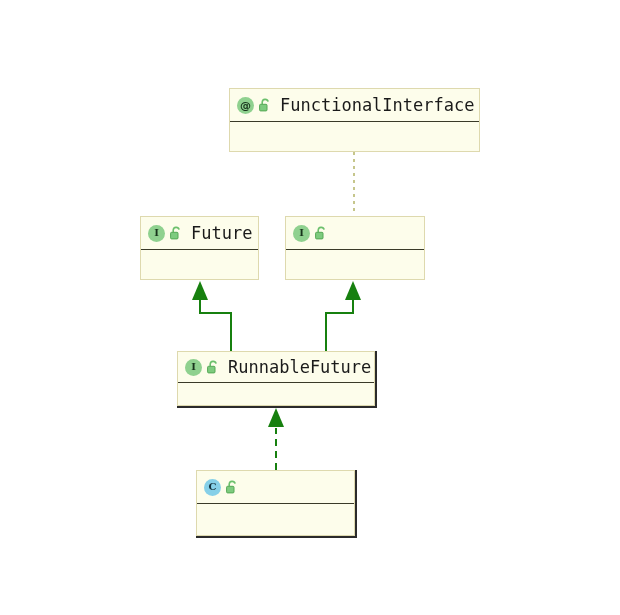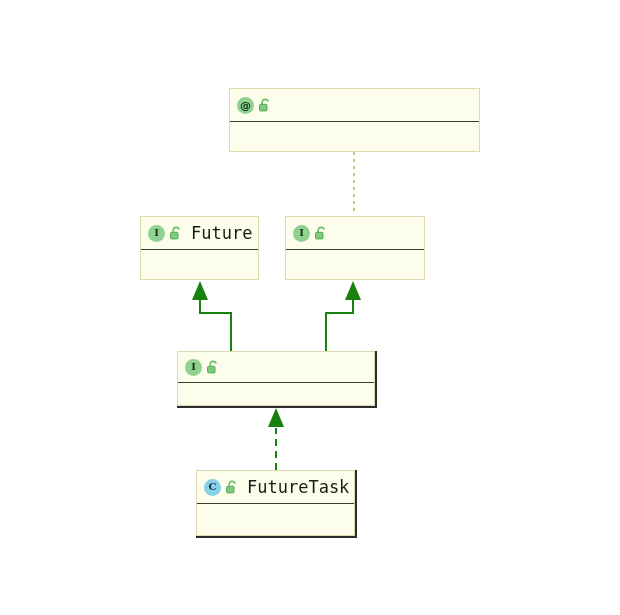--- a/index.html
+++ b/index.html
@@ -113,20 +113,21 @@
 
   <div class="node" style="left:229px; top:88px; width:251px; height:64px;">
     <div class="node-header">
       <span class="stereo-icon kind-annotation">@</span>
       <span class="lock-icon">
         <svg viewBox="0 0 13 15" width="13" height="15" xmlns="http://www.w3.org/2000/svg">
           <path d="M4.2 6.3 V4.2 a3 3 0 0 1 5.9 -0.6" fill="none" stroke="#6cc06c" stroke-width="1.6"></path>
           <rect x="1.6" y="6.3" width="7.4" height="6.6" rx="1" fill="#7ecb7e" stroke="#55a855" stroke-width="1"></rect>
         </svg>
       </span>
+      <span class="node-name">FunctionalInterface</span>
     </div>
     <div class="node-body"></div>
   </div>
 
   <div class="node" style="left:140px; top:216px; width:119px; height:64px;">
     <div class="node-header">
       <span class="stereo-icon kind-interface">I</span>
       <span class="lock-icon">
         <svg viewBox="0 0 13 15" width="13" height="15" xmlns="http://www.w3.org/2000/svg">
           <path d="M4.2 6.3 V4.2 a3 3 0 0 1 5.9 -0.6" fill="none" stroke="#6cc06c" stroke-width="1.6"></path>
@@ -153,31 +154,31 @@
 
   <div class="node shadowed" style="left:177px; top:351px; width:198px; height:55px;">
     <div class="node-header" style="height:31px;">
       <span class="stereo-icon kind-interface">I</span>
       <span class="lock-icon">
         <svg viewBox="0 0 13 15" width="13" height="15" xmlns="http://www.w3.org/2000/svg">
           <path d="M4.2 6.3 V4.2 a3 3 0 0 1 5.9 -0.6" fill="none" stroke="#6cc06c" stroke-width="1.6"></path>
           <rect x="1.6" y="6.3" width="7.4" height="6.6" rx="1" fill="#7ecb7e" stroke="#55a855" stroke-width="1"></rect>
         </svg>
       </span>
+      <span class="node-name">RunnableFuture</span>
     </div>
     <div class="node-body" style="height:22px;"></div>
   </div>
 
   <div class="node shadowed" style="left:196px; top:470px; width:159px; height:66px;">
     <div class="node-header">
       <span class="stereo-icon kind-class">C</span>
       <span class="lock-icon">
         <svg viewBox="0 0 13 15" width="13" height="15" xmlns="http://www.w3.org/2000/svg">
           <path d="M4.2 6.3 V4.2 a3 3 0 0 1 5.9 -0.6" fill="none" stroke="#6cc06c" stroke-width="1.6"></path>
           <rect x="1.6" y="6.3" width="7.4" height="6.6" rx="1" fill="#7ecb7e" stroke="#55a855" stroke-width="1"></rect>
         </svg>
       </span>
-      <span class="node-name">FutureTask</span>
     </div>
     <div class="node-body"></div>
   </div>
 
 </div>
 
 </body></html>

